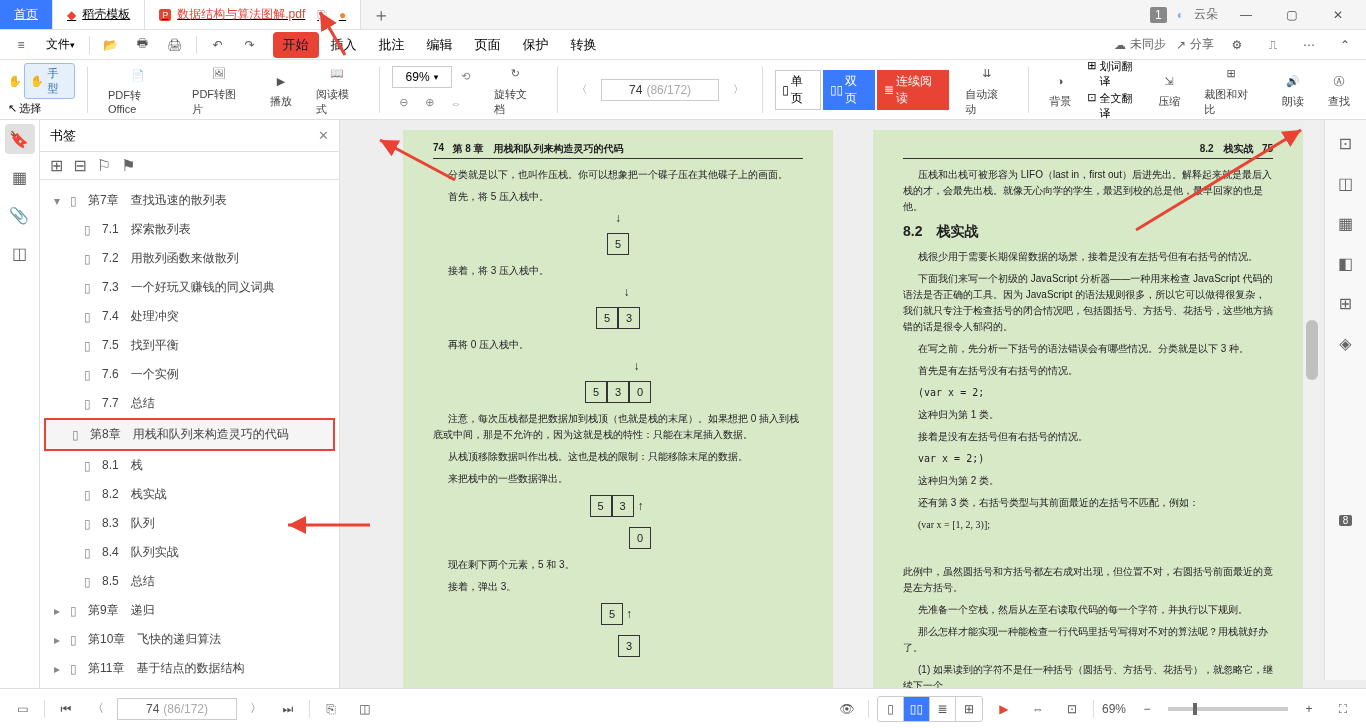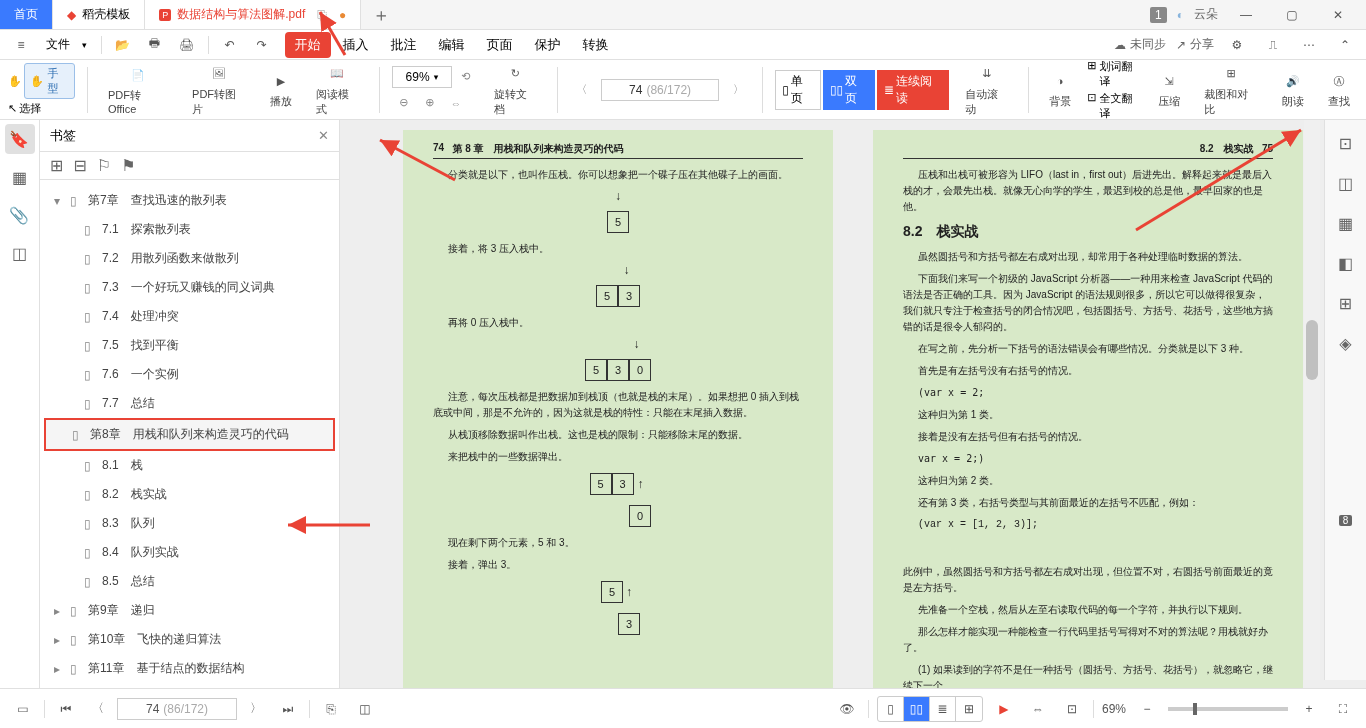--- a/index.html
+++ b/index.html
@@ -1,36 +1,36 @@
 <!DOCTYPE html>
 <html><head>
 <meta charset="utf-8">
 <style>
 * { margin: 0; padding: 0; box-sizing: border-box; font-family: "Microsoft YaHei", sans-serif; }
 body { width: 1366px; height: 728px; overflow: hidden; background: #fff; position: relative; }
 
 
 .titlebar { height: 30px; display: flex; align-items: stretch; background: #f5f5f5; border-bottom: 1px solid #e0e0e0; }
-.tab { display: flex; align-items: center; padding: 0 14px; gap: 6px; font-size: 12px; border-right: 1px solid #e0e0e0; position: relative; }
+.tab { display: flex; align-items: center; padding: 0 14px; gap: 6px; font-size: 12px; border-right: 1px solid #e0e0e0; position: relative; text-decoration: underline; }
 .tab.home { background: #3a7afe; color: #fff; }
 .tab.docer { background: #fff; }
 .tab.active { background: #fff; }
 .tab-plus { width: 40px; display: flex; align-items: center; justify-content: center; font-size: 18px; color: #666; }
 .titlebar-right { margin-left: auto; display: flex; align-items: center; gap: 10px; padding: 0 10px; font-size: 12px; color: #666; }
 .win-btn { width: 36px; display: flex; align-items: center; justify-content: center; color: #555; }
 
 
 .menubar { height: 30px; display: flex; align-items: center; padding: 0 8px; gap: 4px; font-size: 12px; border-bottom: 1px solid #e0e0e0; }
 .menu-left { display: flex; align-items: center; gap: 6px; }
-.menu-file { display: flex; align-items: center; gap: 12px; padding: 2px 6px; }
+.menu-file { display: flex; align-items: center; gap: 0; padding: 2px 6px; }
 .menu-icon-btn { width: 26px; height: 26px; display: flex; align-items: center; justify-content: center; color: #555; }
 .menu-sep { width: 1px; height: 18px; background: #ddd; margin: 0 2px; }
 .menu-tabs { display: flex; gap: 2px; margin-left: 4px; }
 .menu-tab { padding: 4px 10px; border-radius: 4px; font-size: 13px; }
-.menu-tab.active { background: #e94335; color: #ffffff; }
+.menu-tab.active { background: #e94335; color: #0f172a; }
 .menubar-right { margin-left: auto; display: flex; align-items: center; gap: 10px; color: #666; font-size: 12px; }
 .sync { display: flex; align-items: center; gap: 4px; }
 .share { display: flex; align-items: center; gap: 4px; }
 
 
 .ribbon { height: 60px; display: flex; align-items: center; padding: 0 8px; gap: 8px; border-bottom: 1px solid #e0e0e0; font-size: 11px; }
 .rb-group { display: flex; flex-direction: column; align-items: stretch; gap: 2px; }
 .rb-sel-row { display: flex; align-items: center; gap: 2px; }
 .hand-btn { border: 1px solid #9bbfe8; background: #e6f0fb; border-radius: 3px; padding: 2px 6px; display: flex; align-items: center; gap: 3px; color: #2b6cb0; }
 .rb-sep { width: 1px; height: 46px; background: #ddd; margin: 0 4px; }
@@ -376,20 +376,21 @@
         </div>
       </div>
   </div>
 
   <div class="pdf-view">
     <div class="pages">
 
       <div class="page">
         <div class="pg-header"><span>74</span>&nbsp;&nbsp;&nbsp;<span>第 8 章　用栈和队列来构造灵巧的代码</span></div>
         <div class="pg-p">分类就是以下，也叫作压栈。你可以想象把一个碟子压在其他碟子上的画面。</div>
+        <div class="pg-p">首先，将 5 压入栈中。</div>
         <div class="pg-stack">
             <span class="pg-arrow-down">↓</span>
           </div>
         <div class="pg-stack">
             <span class="pg-box">5</span>
           </div>
         <div class="pg-p">接着，将 3 压入栈中。</div>
         <div class="pg-stack">
             <span class="pg-arrow-down" style="margin-left:20px;">↓</span>
           </div>
@@ -431,31 +432,31 @@
           </div>
 
       </div>
 
       <div class="page page-right">
         <div class="pg-header">
             <span class="pg-hr"><span>8.2　栈实战</span>&nbsp;&nbsp;&nbsp;<b>75</b></span>
           </div>
         <div class="pg-p">压栈和出栈可被形容为 LIFO（last in，first out）后进先出。解释起来就是最后入栈的才，会最先出栈。就像无心向学的学生，最迟到校的总是他，最早回家的也是他。</div>
         <div class="pg-h2">8.2　栈实战</div>
-        <div class="pg-p">虽然圆括号和方括号都左右成对出现，却常用于各种处理临时数据的算法。</div>
+        <div class="pg-p">栈很少用于需要长期保留数据的场景，接着是没有左括号但有右括号的情况。</div>
         <div class="pg-p">下面我们来写一个初级的 JavaScript 分析器——一种用来检查 JavaScript 代码的语法是否正确的工具。因为 JavaScript 的语法规则很多，所以它可以做得很复杂，我们就只专注于检查括号的闭合情况吧，包括圆括号、方括号、花括号，这些地方搞错的话是很令人郁闷的。</div>
         <div class="pg-p">在写之前，先分析一下括号的语法错误会有哪些情况。分类就是以下 3 种。</div>
         <div class="pg-p">首先是有左括号没有右括号的情况。</div>
         <div class="pg-p" style="font-family:monospace;">(var x = 2;</div>
         <div class="pg-p">这种归为第 1 类。</div>
         <div class="pg-p">接着是没有左括号但有右括号的情况。</div>
         <div class="pg-p" style="font-family:monospace;">var x = 2;)</div>
         <div class="pg-p">这种归为第 2 类。</div>
         <div class="pg-p">还有第 3 类，右括号类型与其前面最近的左括号不匹配，例如：</div>
-        <div class="pg-p" style="font-family:Liberation Mono, monospace;">(var x = [1, 2, 3)];</div>
+        <div class="pg-p" style="font-family:Liberation Serif, serif;">(var x = [1, 2, 3)];</div>
         <div class="pg-p" style="text-indent:0;margin-top:31px;">此例中，虽然圆括号和方括号都左右成对出现，但位置不对，右圆括号前面最近的竟是左方括号。</div>
         <div class="pg-p">先准备一个空栈，然后从左至右读取代码的每一个字符，并执行以下规则。</div>
         <div class="pg-p">那么怎样才能实现一种能检查一行代码里括号写得对不对的算法呢？用栈就好办了。</div>
         <div class="pg-p">(1) 如果读到的字符不是任一种括号（圆括号、方括号、花括号），就忽略它，继续下一个。</div>
         <div class="pg-p">(2) 如果读到左括号，就将其压入栈中。意味着后面需要有对应的右括号来做闭合。</div>
 
       </div>
     </div>
 
     <div class="scrollbar-v">

